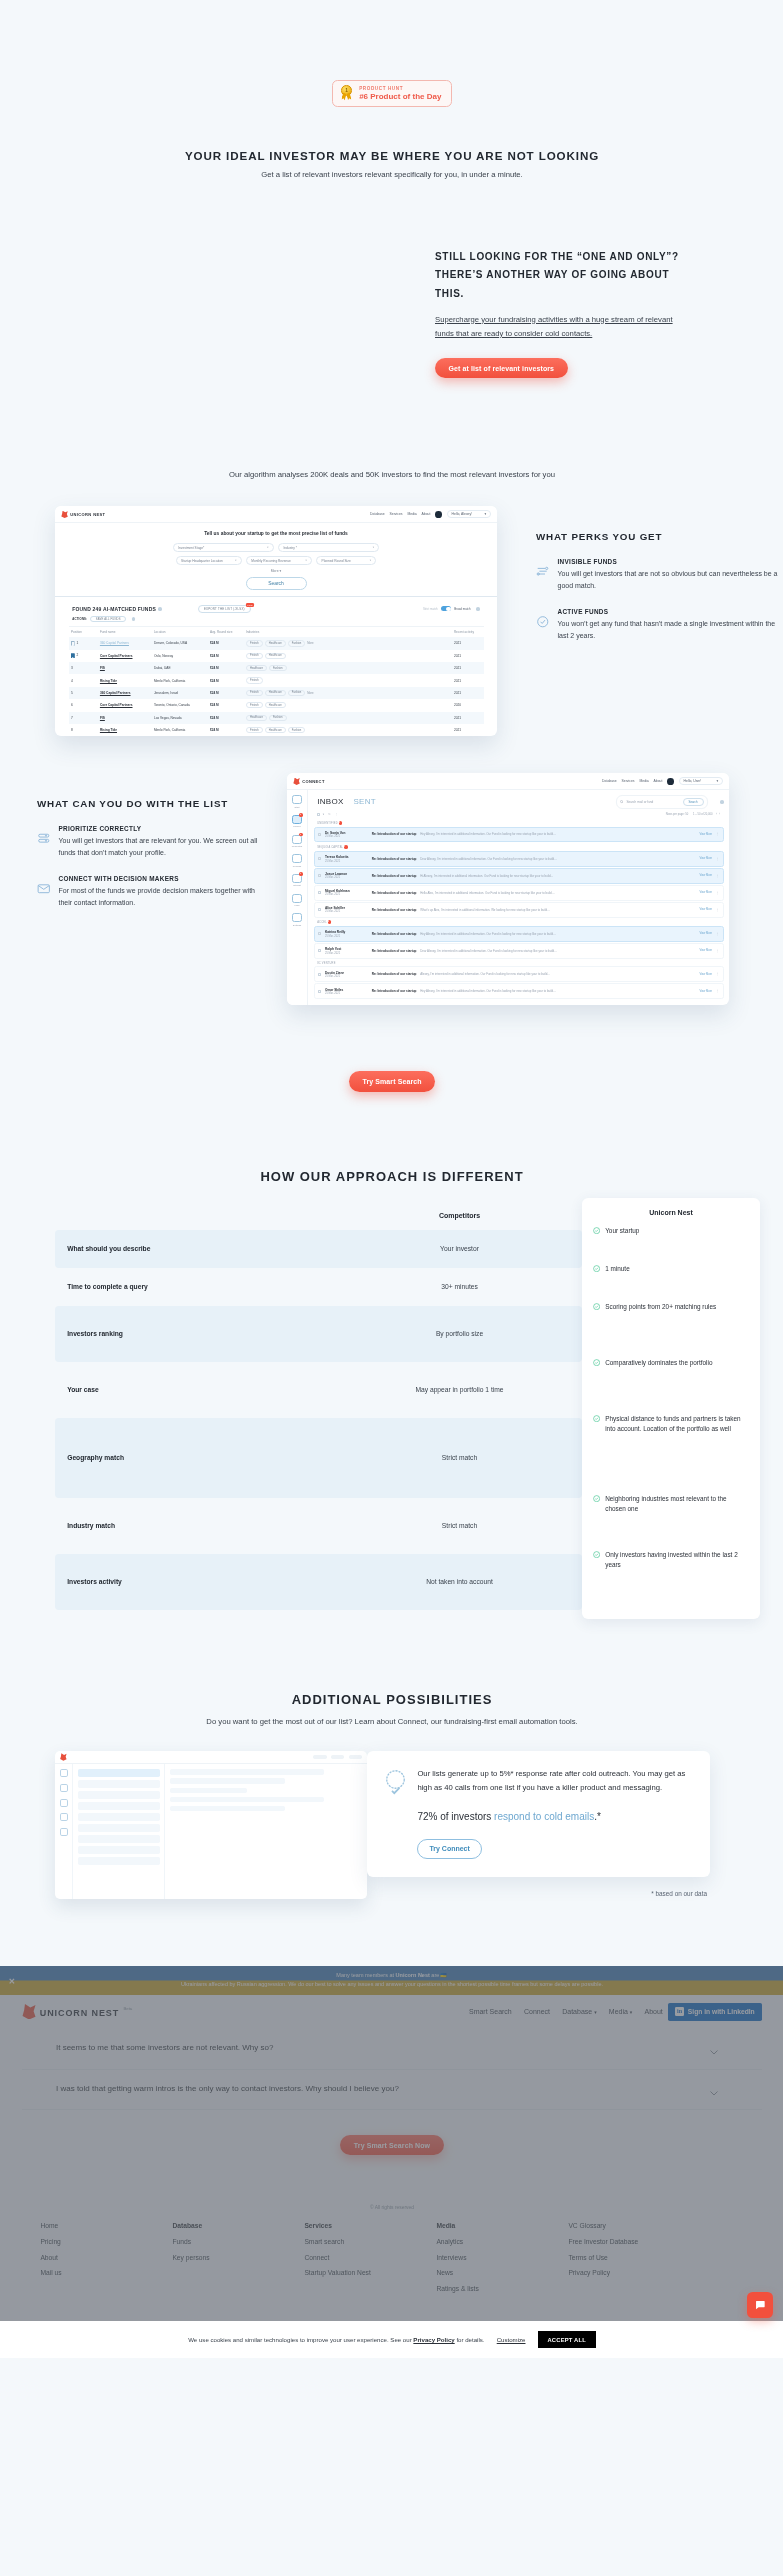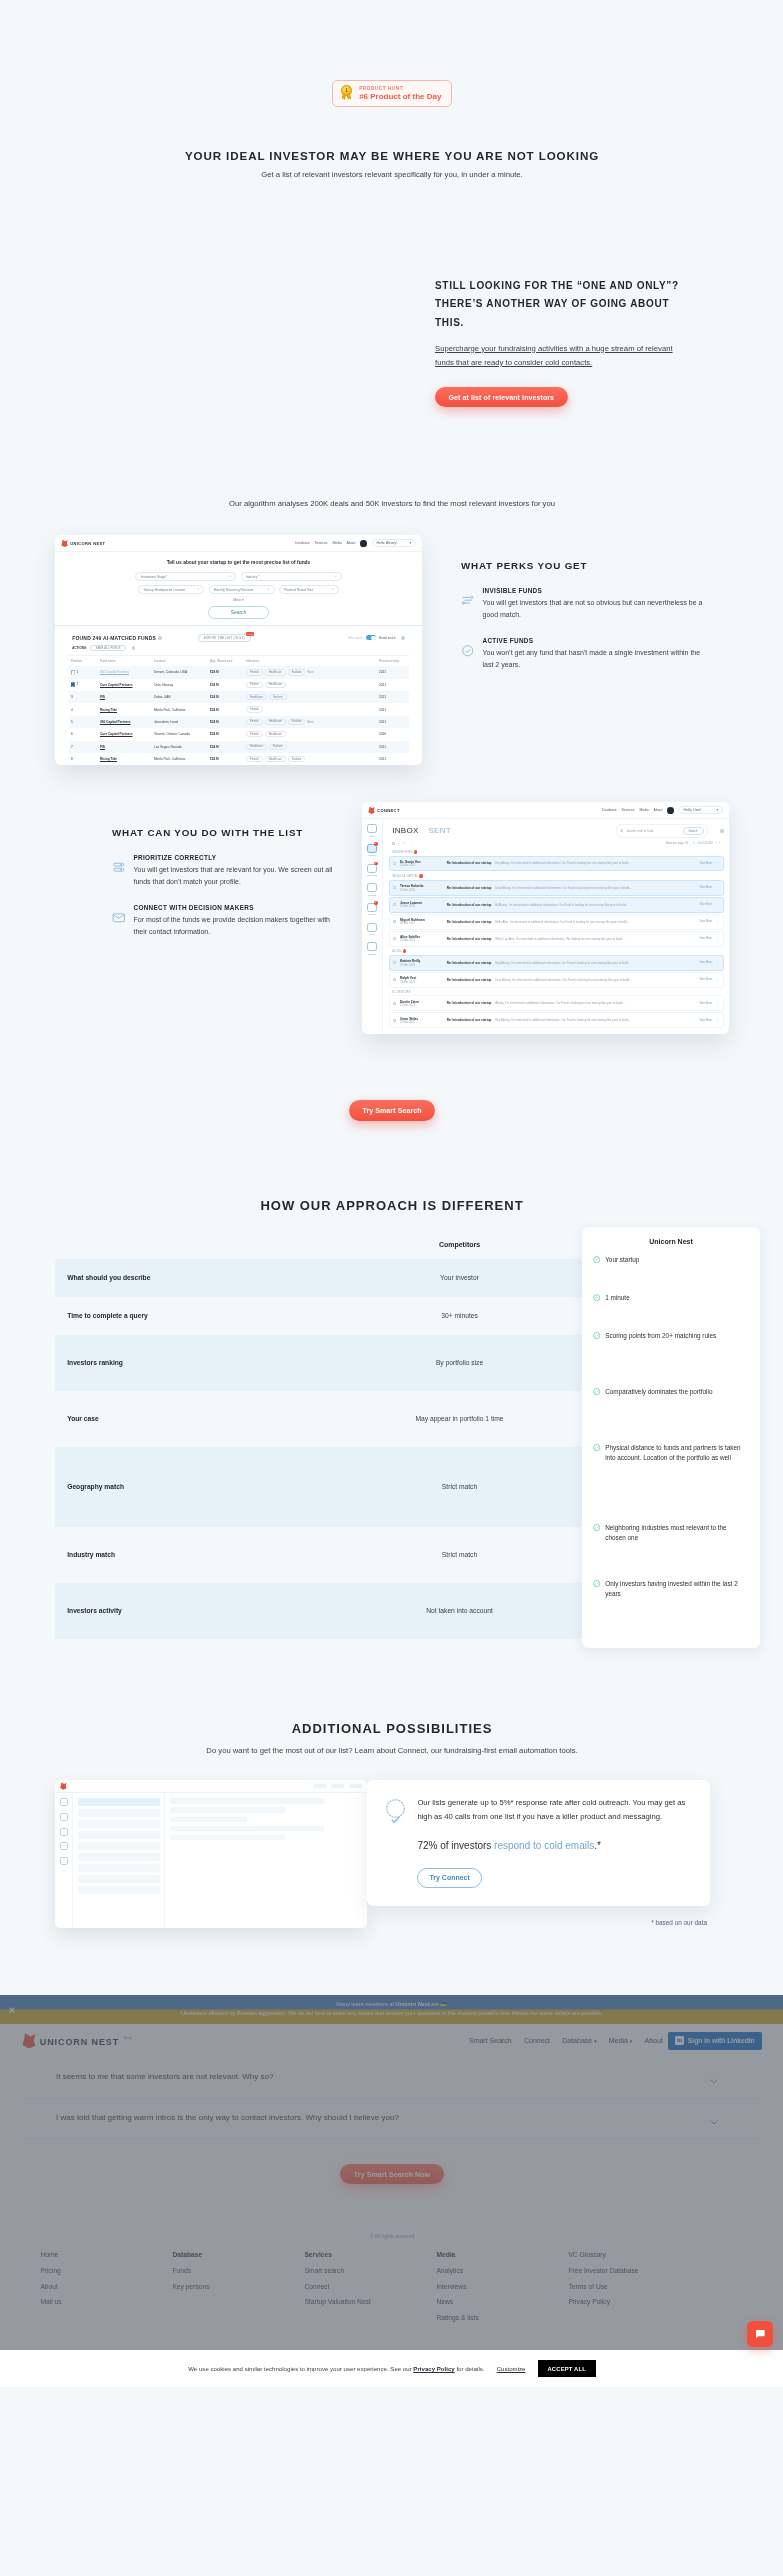--- a/index.html
+++ b/index.html
@@ -47,21 +47,21 @@
   .ph-main { font-size: 8px; font-weight: 700; color: #ef5a4a; margin-top: 0.6px; }
 
   
   .hero-title {
     margin-top: 42px; text-align: center; font-size: 11.6px; font-weight: 700;
     letter-spacing: 0.9px; color: #222830;
   }
   .hero-sub { text-align: center; font-size: 7.7px; color: #3a424c; margin-top: 8.6px; }
 
   
-  .still-block { margin-top: 98px; display: flex; }
+  .still-block { margin-top: 69px; display: flex; }
   .still-left { width: 380px; }
   .still-right { width: 294px; padding-right: 37px; }
   .still-right h3 {
     font-size: 10px; font-weight: 700; letter-spacing: 0.7px; line-height: 1.82;
     color: #222830;
   }
   .still-right p { font-size: 7.7px; line-height: 1.85; color: #3a424c; margin-top: 9.8px; text-decoration: underline; }
 
   .btn-orange {
     display: inline-block; margin-top: 17px;
@@ -71,21 +71,21 @@
     box-shadow: 0 4.3px 10.4px rgba(242,80,61,.38); cursor: pointer;
     letter-spacing: 0.1px;
   }
 
   
   .magic { margin-top: 92px; }
 
   
   .feat-row { margin-top: 27px; display: flex; align-items: flex-start; }
   .feat-row.reverse { flex-direction: row-reverse; }
-  .shot-col { width: 367px; flex: none; }
+  .shot-col { width: 442px; flex: none; }
   .text-col { width: 282px; flex: none; padding-top: 24.5px; }
   .text-col.pad-left { padding-left: 39px; }
   .text-col.pad-right { padding-right: 22px; padding-left: 32px; }
   .text-col h3 {
     font-size: 9.8px; font-weight: 700; letter-spacing: 0.8px; color: #222830;
     margin-bottom: 16px;
   }
   .perk { display: flex; gap: 8px; margin-bottom: 16px; align-items: flex-start; }
   .perk-ico { width: 13.5px; height: 13.5px; flex: none; margin-top: 7.3px; color: #8ab4d8; }
   .perk-ico svg { display: block; }

